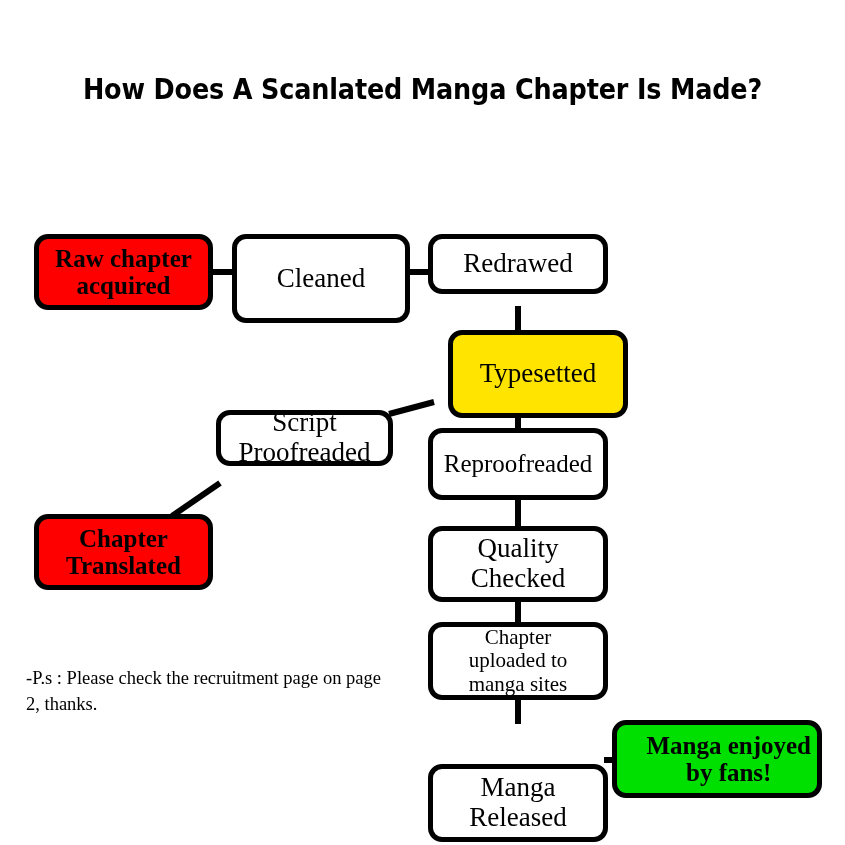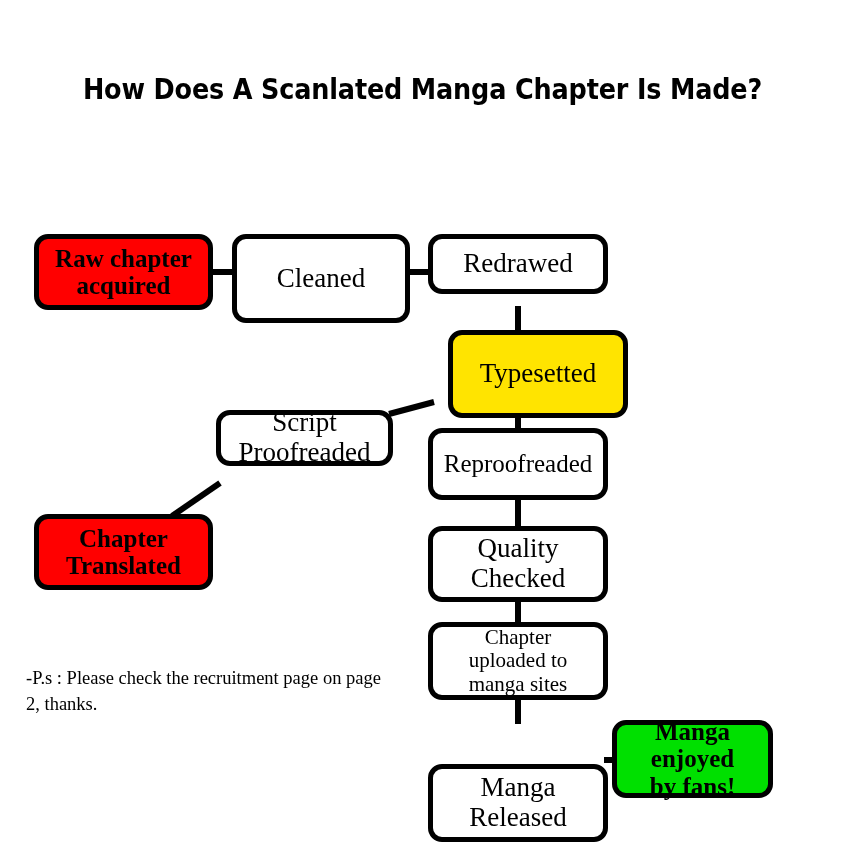--- a/index.html
+++ b/index.html
@@ -161,21 +161,21 @@
     <span class="label">Chapter
 uploaded to
 manga sites</span>
   </div>
 
   <div class="node fill-white fs-big" style="left:428px; top:720px; width:180px; height:78px;margin-top:44px;">
     <span class="label">Manga
 Released</span>
   </div>
 
-  <div class="node fill-green fs-mid bold" style="left:612px; top:720px; width:161px; height:78px;">
+  <div class="node fill-green fs-mid bold" style="left:612px; top:720px; width:210px; height:78px;justify-content:flex-end;">
     <span class="label">Manga enjoyed
 by fans!</span>
   </div>
 
   <div id="footnote">
     <span class="ps">-P.s : Please check the recruitment page on page
 2, thanks.</span>
   </div>
 
 </div>

